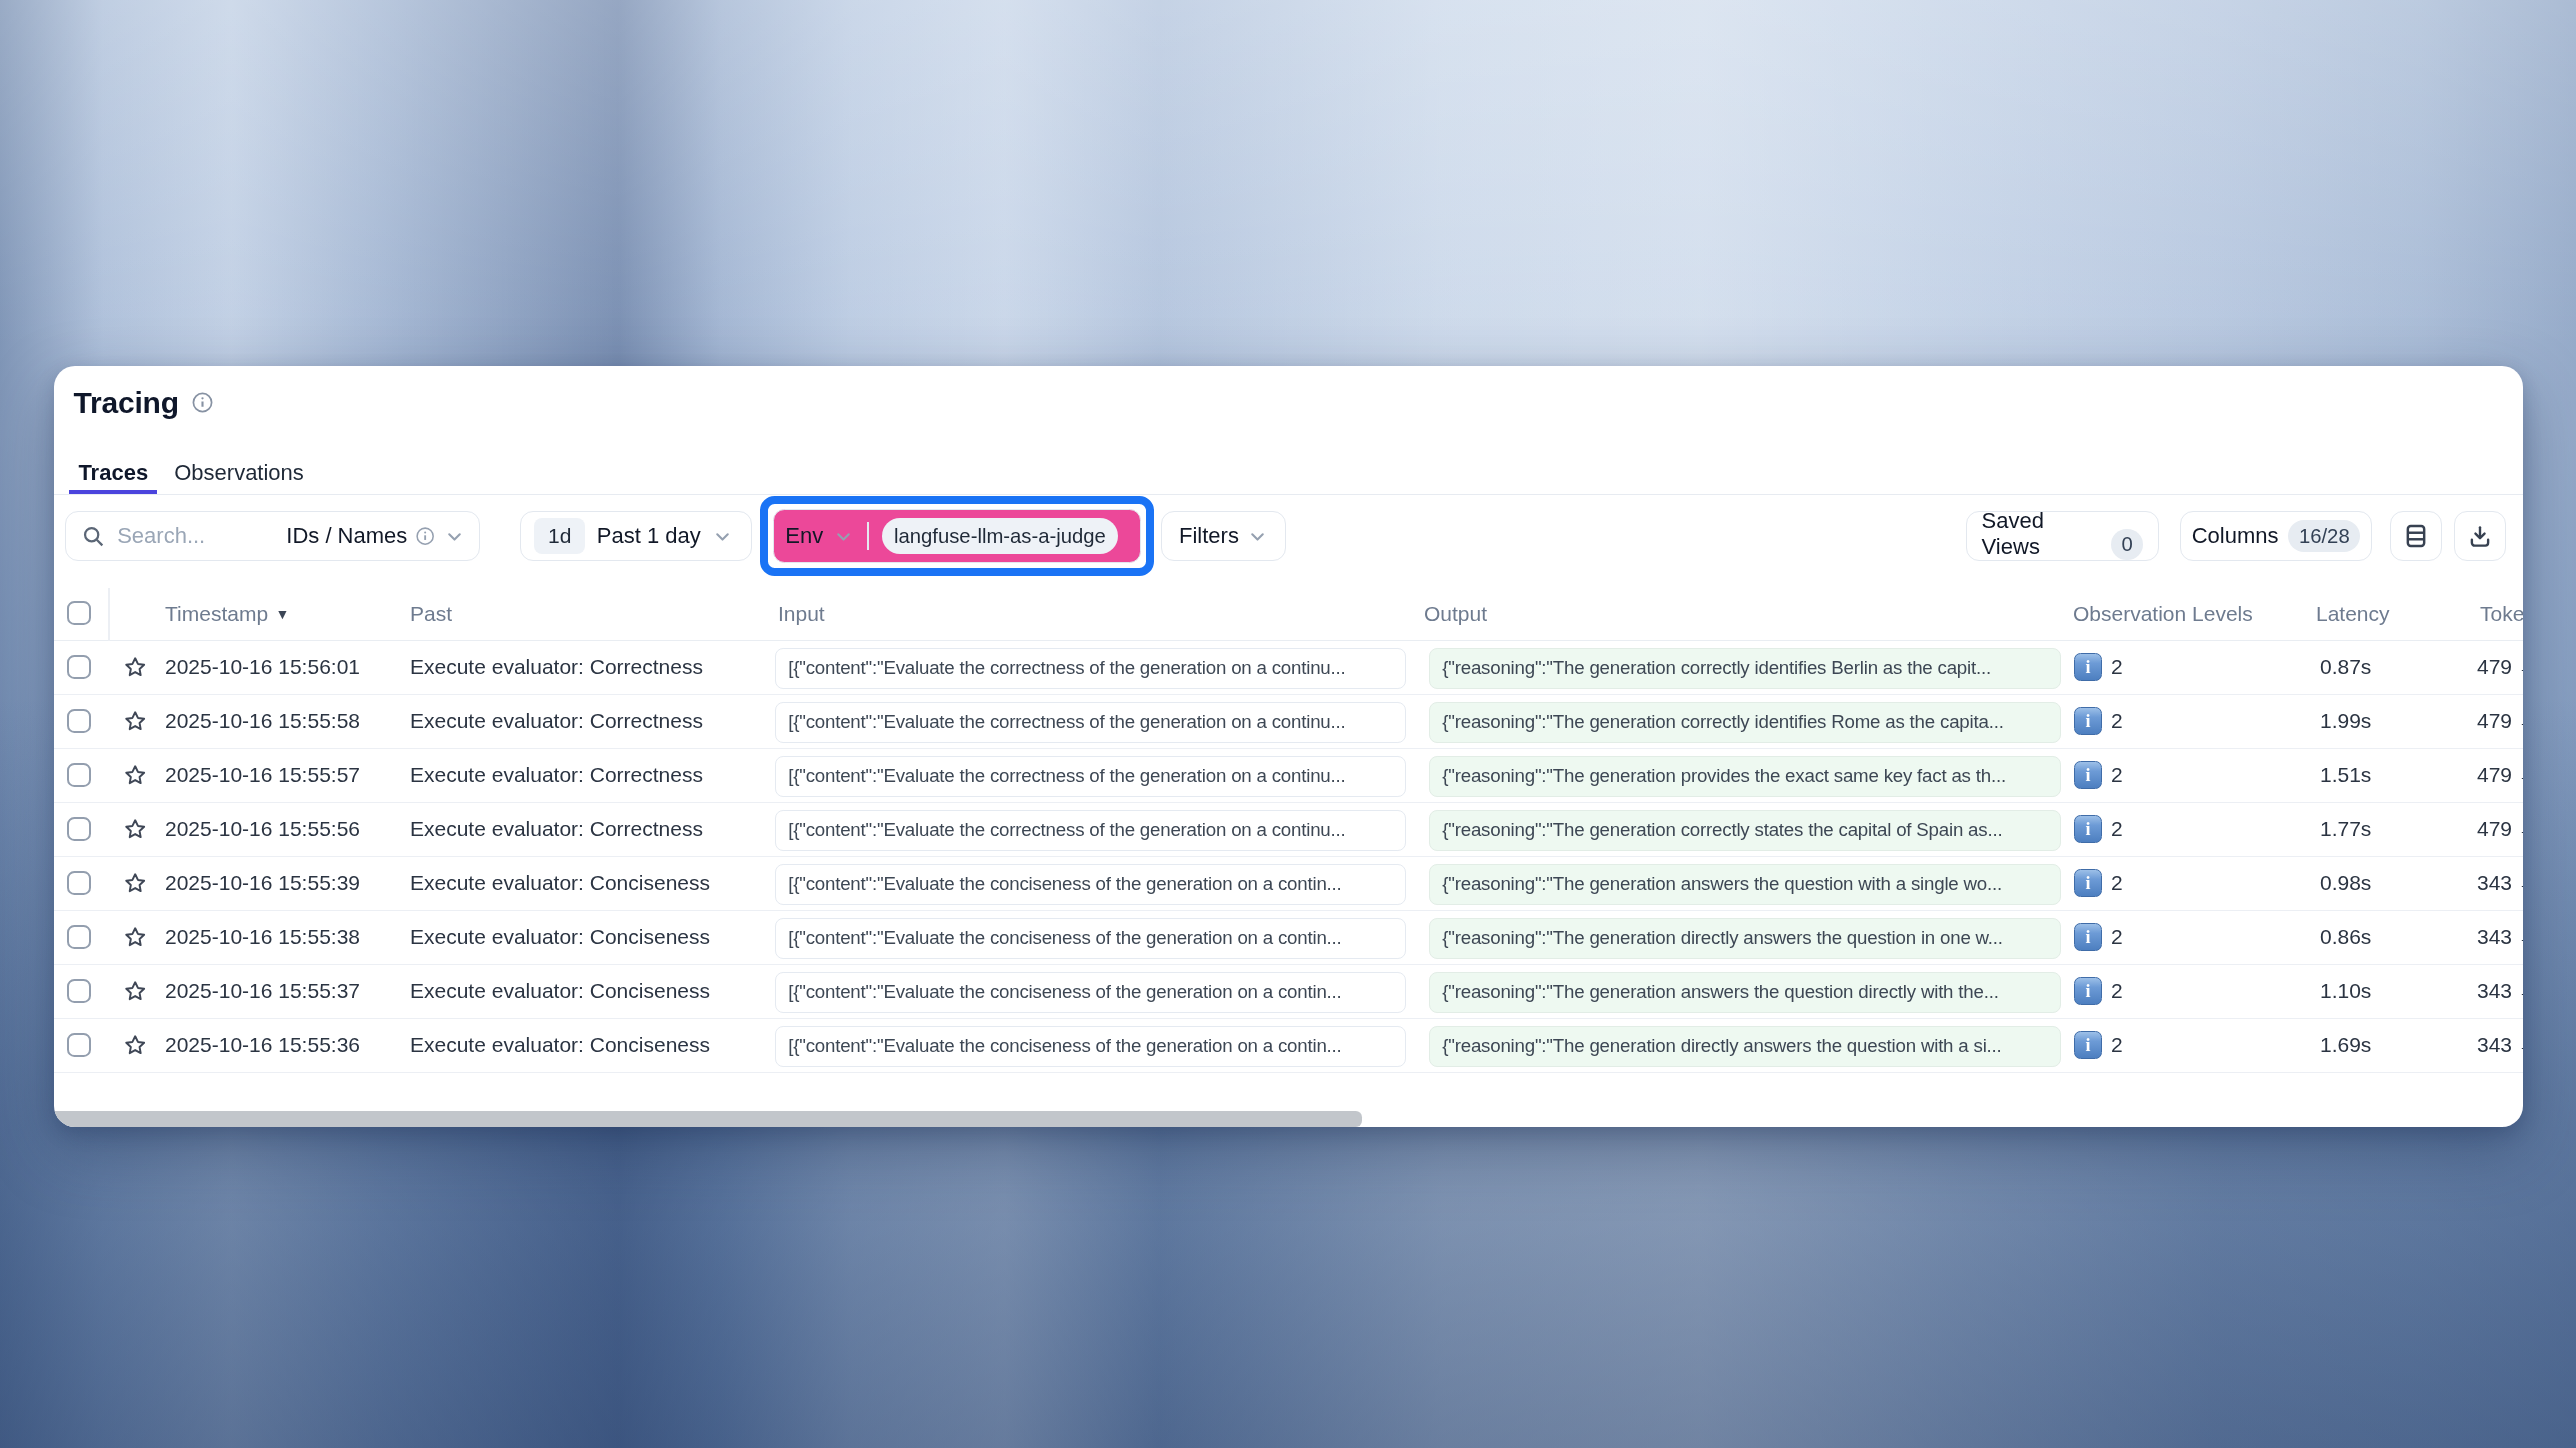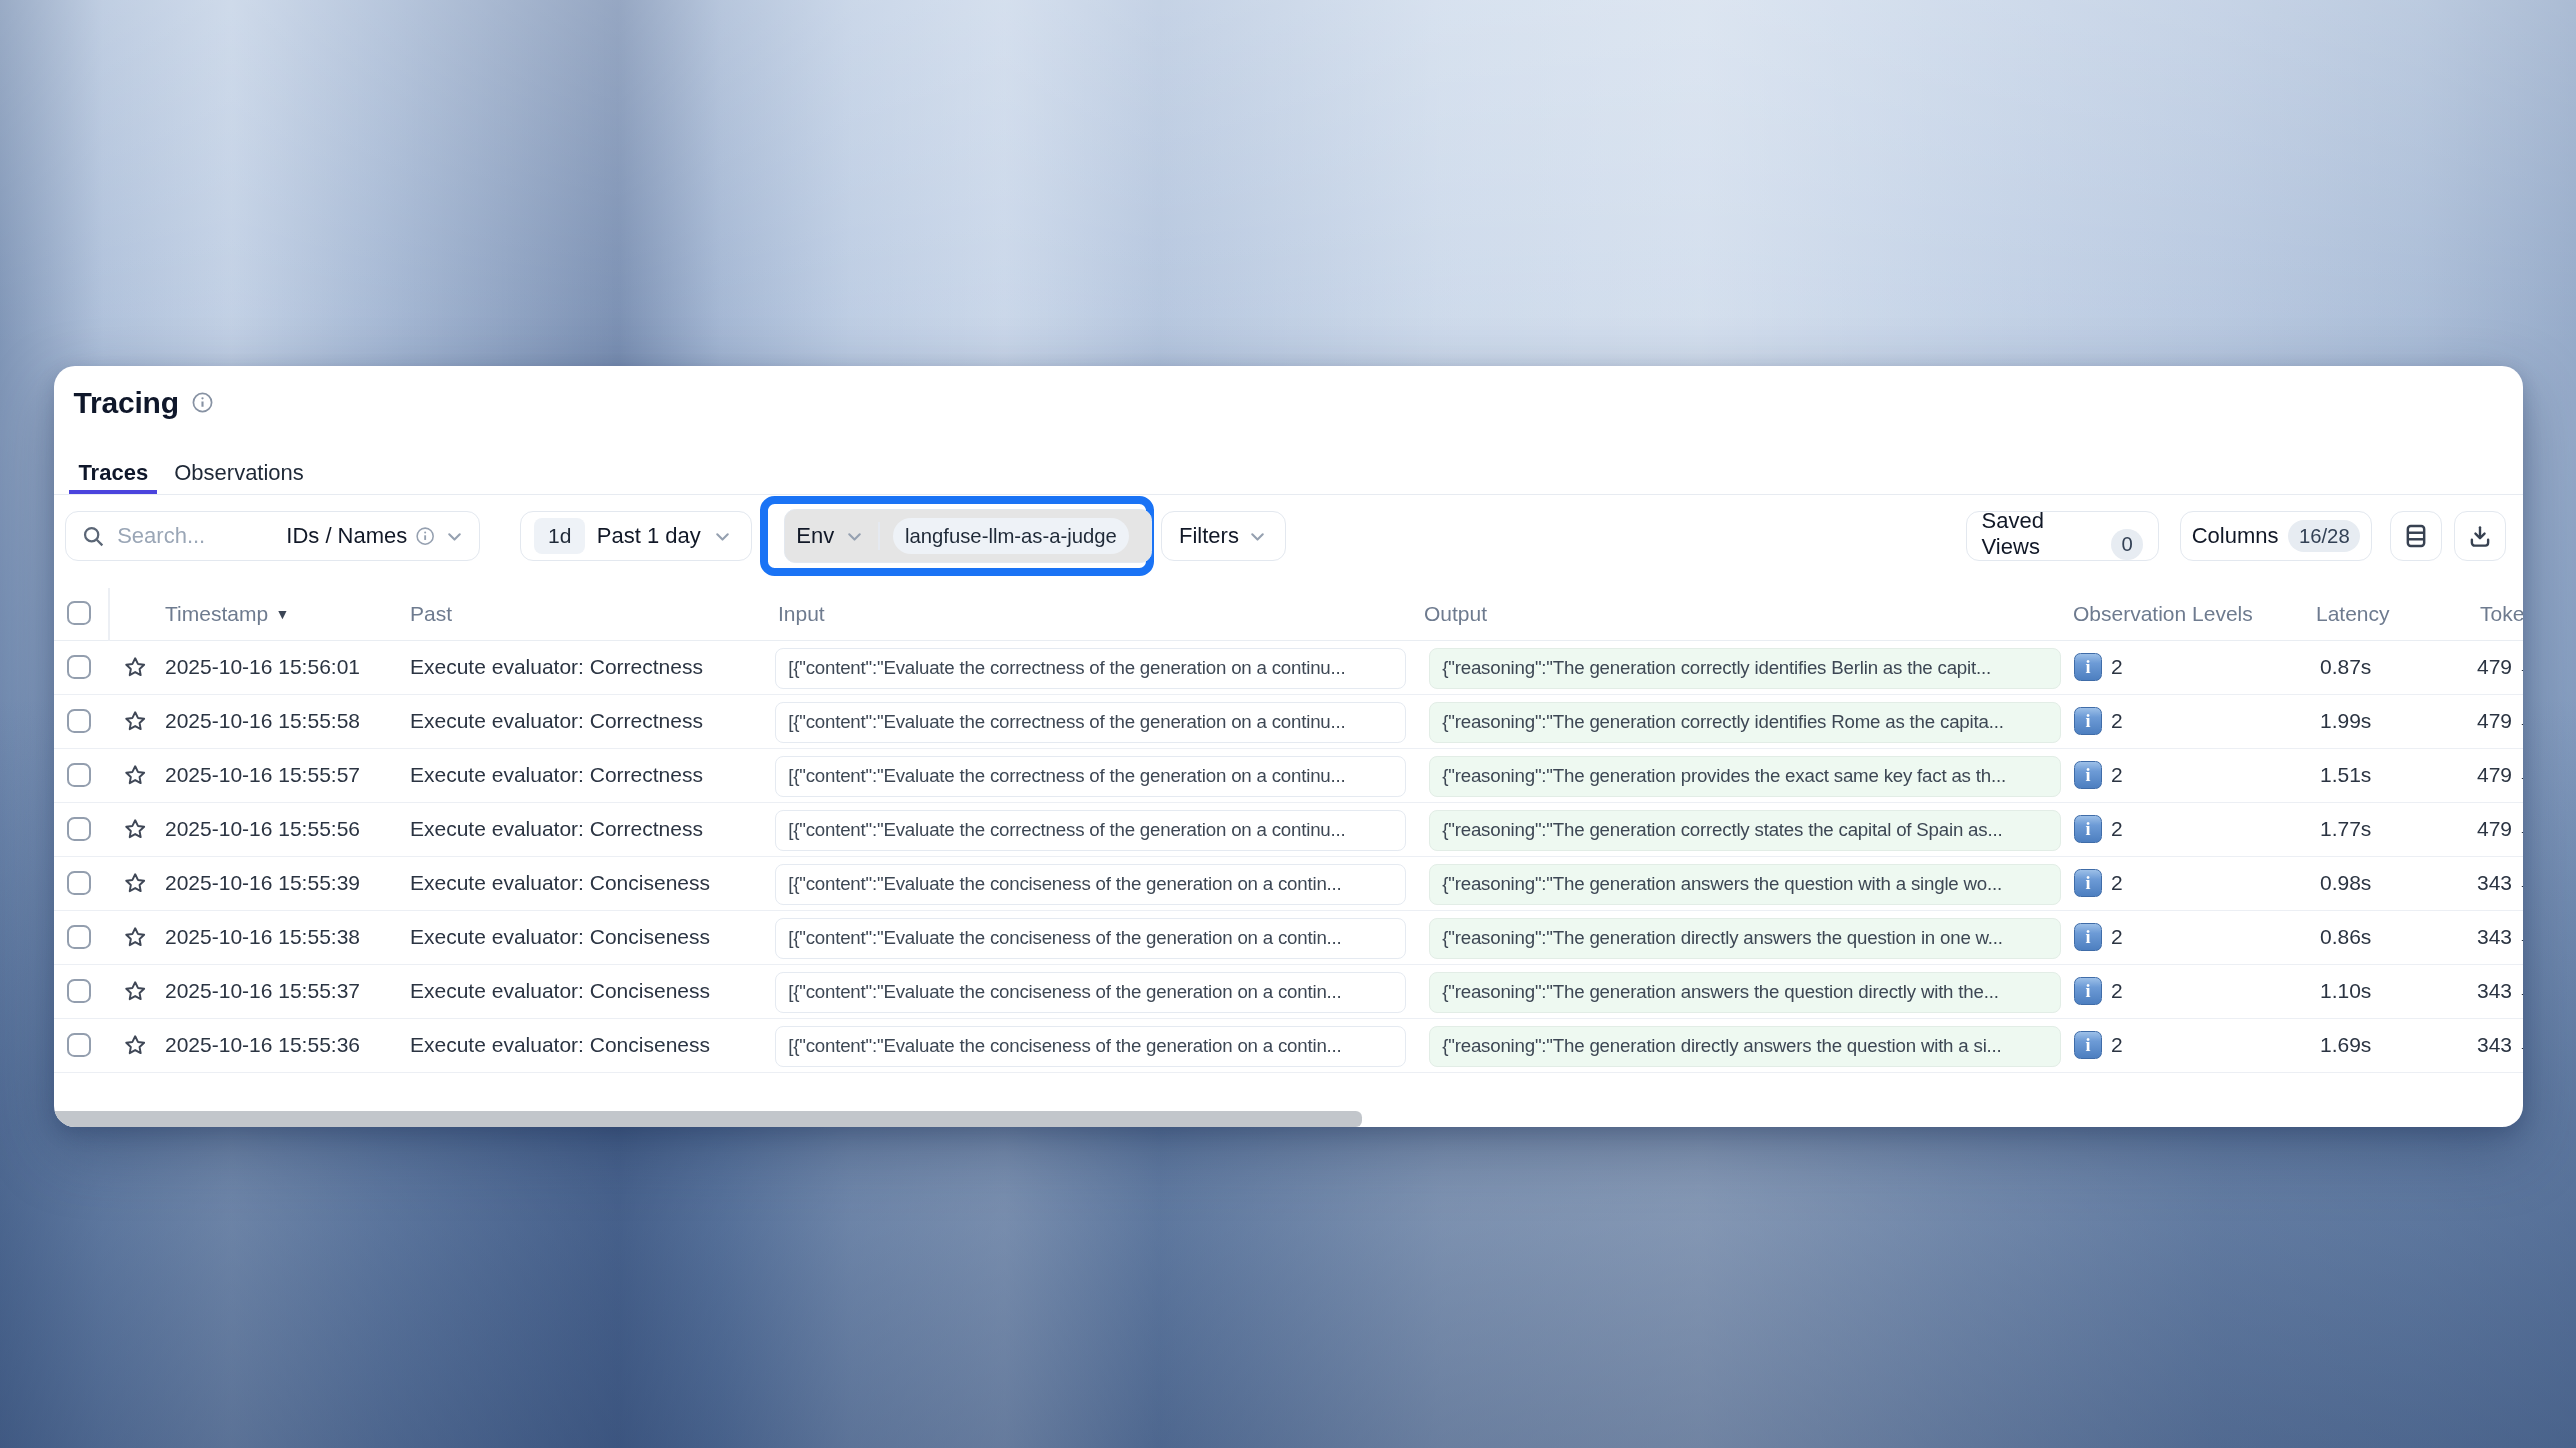--- a/index.html
+++ b/index.html
@@ -27,21 +27,21 @@
   .tab.active{color:#0f172a;font-weight:600;border-bottom-color:#4b44dd;}
   
   .btn{position:absolute;top:145px;height:50px;background:#fff;border:1.6px solid #e3e8ef;border-radius:13px;box-sizing:border-box;display:flex;align-items:center;font-size:22px;color:#111827;}
   .search-box{left:11.4px;width:415px;padding:0 14.6px 0 14.6px;gap:9.8px;}
   .search-input{border:none;outline:none;font-size:22px;color:#4c1d95;width:122px;font-family:inherit;background:transparent;}
   .search-input::placeholder{color:#9aa6b6;}
   .search-scope{margin-left:auto;display:flex;align-items:center;gap:8.1px;font-weight:500;}
   .date-btn{left:466px;width:232px;padding:0 13px;gap:11.4px;}
   .mini-badge{background:#eef2f7;border-radius:8.1px;padding:5.7px 14px;font-size:21px;color:#1f2937;}
   .env-highlight{position:absolute;left:706px;top:130px;width:394px;height:80px;border:8.1px solid #1a73f5;border-radius:14.6px;box-sizing:border-box;padding:4.9px;}
-  .env-btn{position:relative;top:0;left:0;width:100%;height:100%;border:1.6px solid #e3e8ef;border-radius:11.4px;box-sizing:border-box;display:flex;align-items:center;background:#e5e5e5;font-size:22px;color:#111827;padding:0 11.4px;gap:9.8px;margin-left:11px;}
+  .env-btn{position:relative;top:0;left:0;width:100%;height:100%;border:1.6px solid #e3e8ef;border-radius:11.4px;box-sizing:border-box;display:flex;align-items:center;background:#ec4899;font-size:22px;color:#111827;padding:0 11.4px;gap:9.8px;}
   .env-divider{width:1.6px;height:28px;background:#e5e9f0;margin:0 3.3px;}
   .env-chip{background:#eef2f7;border-radius:18px;padding:6.5px 12.2px;font-size:20.3px;color:#1f2937;white-space:nowrap;}
   .filters-btn{left:1107px;width:125px;padding:0 14.6px;gap:8.1px;justify-content:center;}
   .saved-btn{left:1912px;width:193px;padding:0 14.6px;gap:23px;justify-content:center;align-items:flex-end;}
   .columns-btn{left:2126px;width:192px;padding:0 14.6px;gap:9.8px;justify-content:center;}
   .count-pill{background:#e7ecf2;border-radius:812px;padding:4.1px 10.6px;font-size:20.3px;color:#334155;}
   .icon-btn{justify-content:center;}
   .icon-btn.rows-btn{left:2336px;width:52px;}
   .icon-btn.dl-btn{left:2400px;width:52px;}
   

